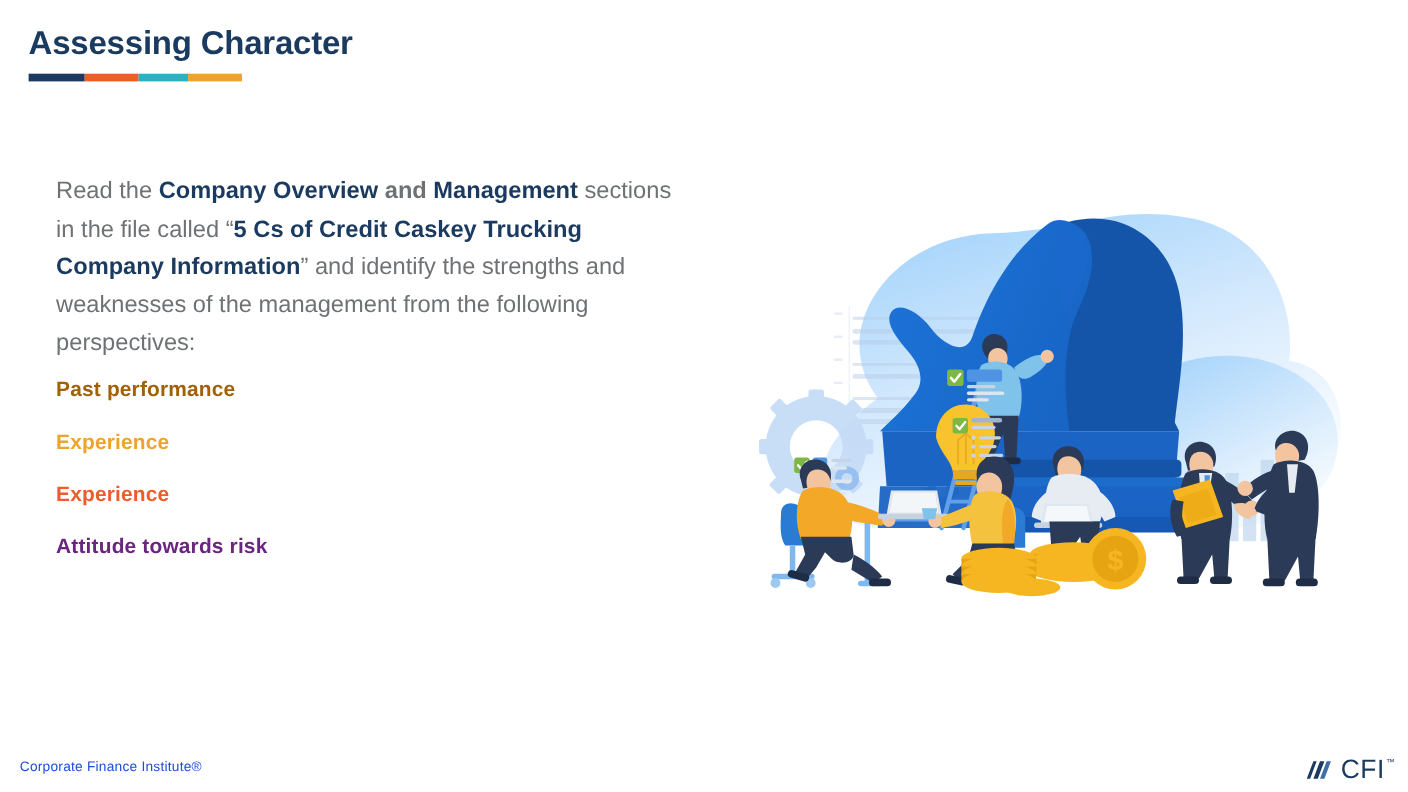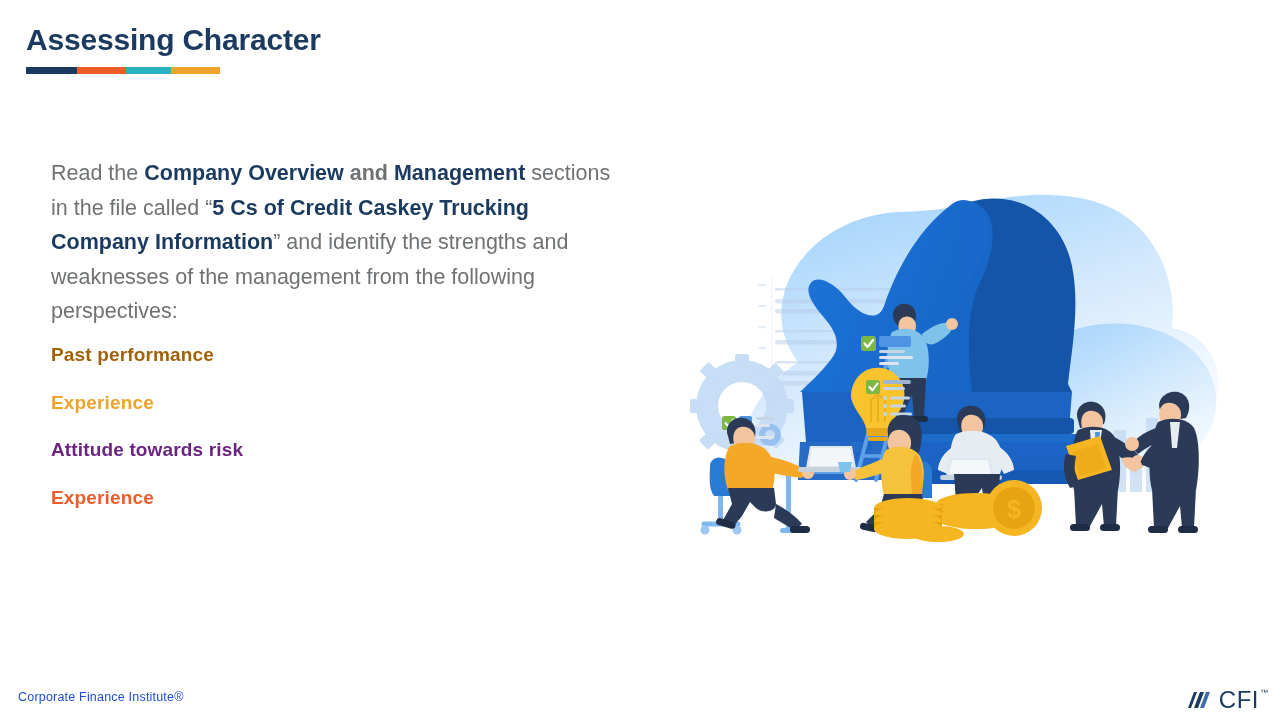--- a/index.html
+++ b/index.html
@@ -134,22 +134,22 @@
       <span class="rule-3" style="background:#29b2c0"></span>
       <span class="rule-4" style="background:#efa32a"></span>
     </div>
   </div>
 
   <p class="body-copy"><span>Read the </span><b>Company Overview</b><b class="gray"> and </b><b>Management</b><span> sections in the file called “</span><b>5 Cs of Credit Caskey Trucking Company Information</b><span>” and identify the strengths and weaknesses of the management from the following perspectives:</span></p>
 
   <div class="perspective-list">
     <div class="perspective-item" style="color:#a16207">Past performance</div>
     <div class="perspective-item" style="color:#eda32c">Experience</div>
+    <div class="perspective-item" style="color:#ec5d2b">Experience</div>
     <div class="perspective-item" style="color:#6a2580">Attitude towards risk</div>
-    <div class="perspective-item" style="color:#ec5d2b">Experience</div>
   </div>
 
   <div class="illustration">
     <svg width="545" height="365" viewBox="0 0 545 365" xmlns="http://www.w3.org/2000/svg">
       <defs>
         <linearGradient id="blobGrad" x1="0.15" y1="0.1" x2="0.62" y2="1">
           <stop offset="0%" stop-color="#a9d6fb"></stop>
           <stop offset="45%" stop-color="#d4e9fd"></stop>
           <stop offset="100%" stop-color="#ffffff"></stop>
         </linearGradient>

